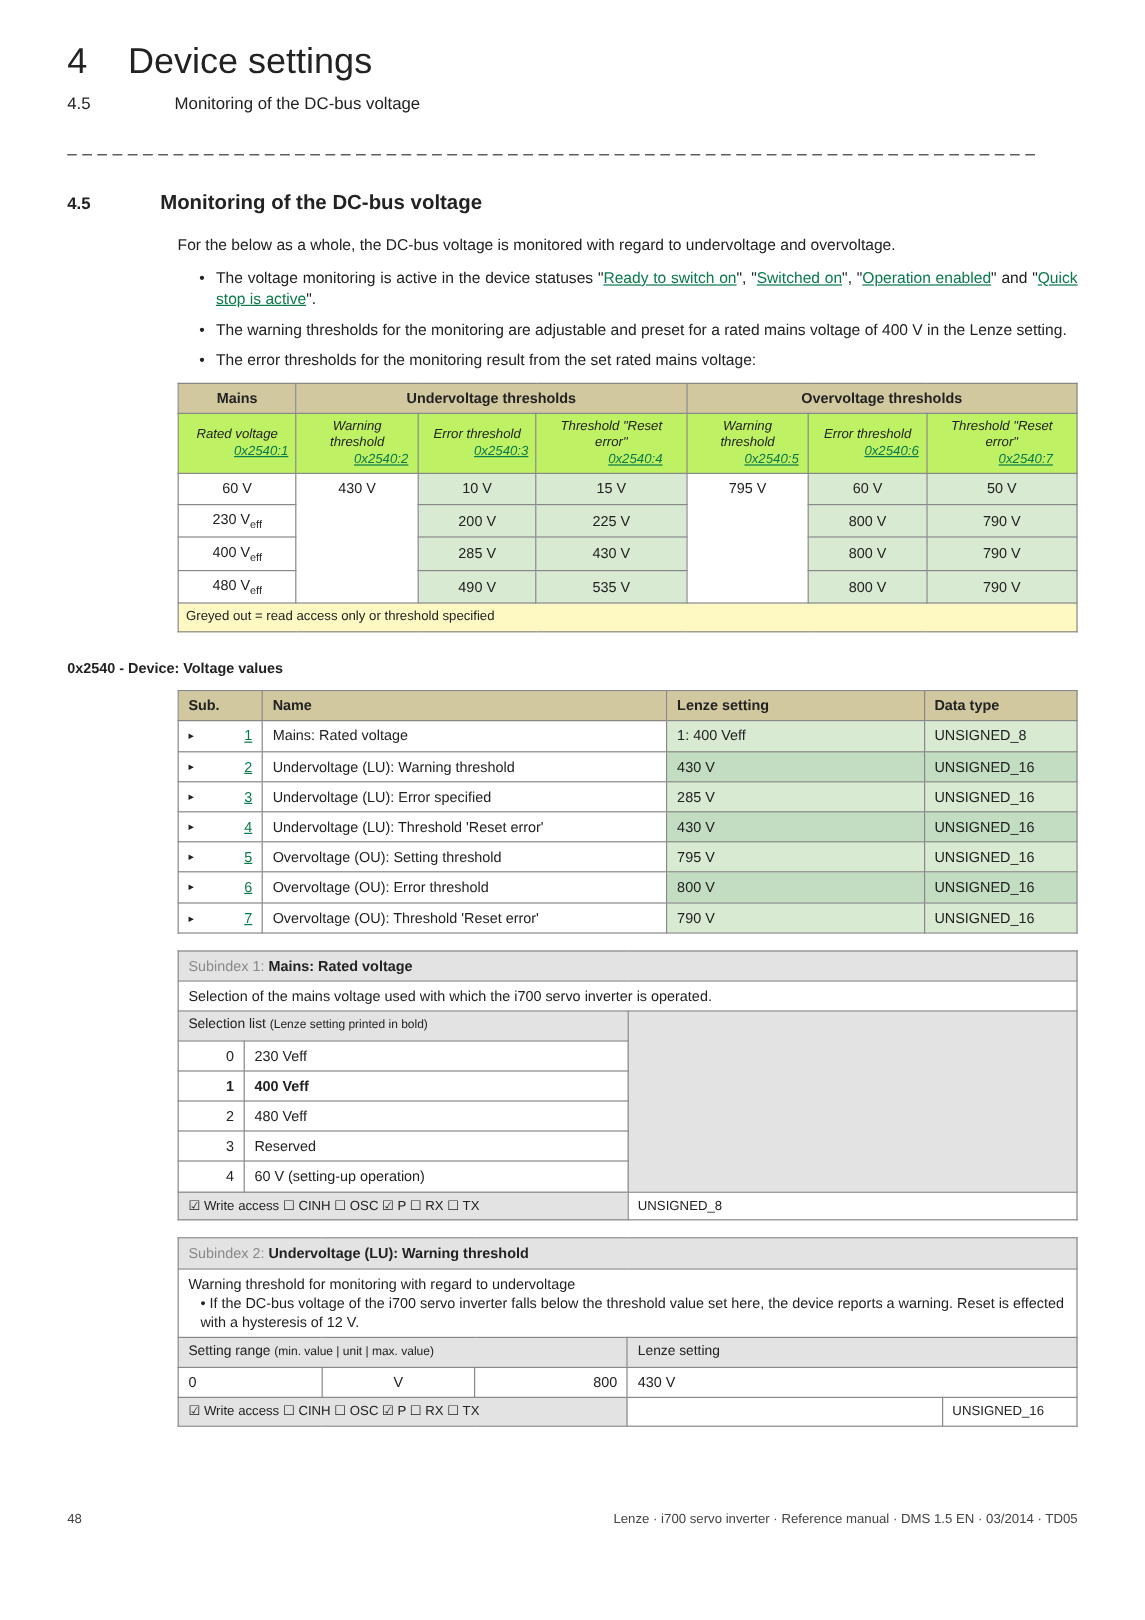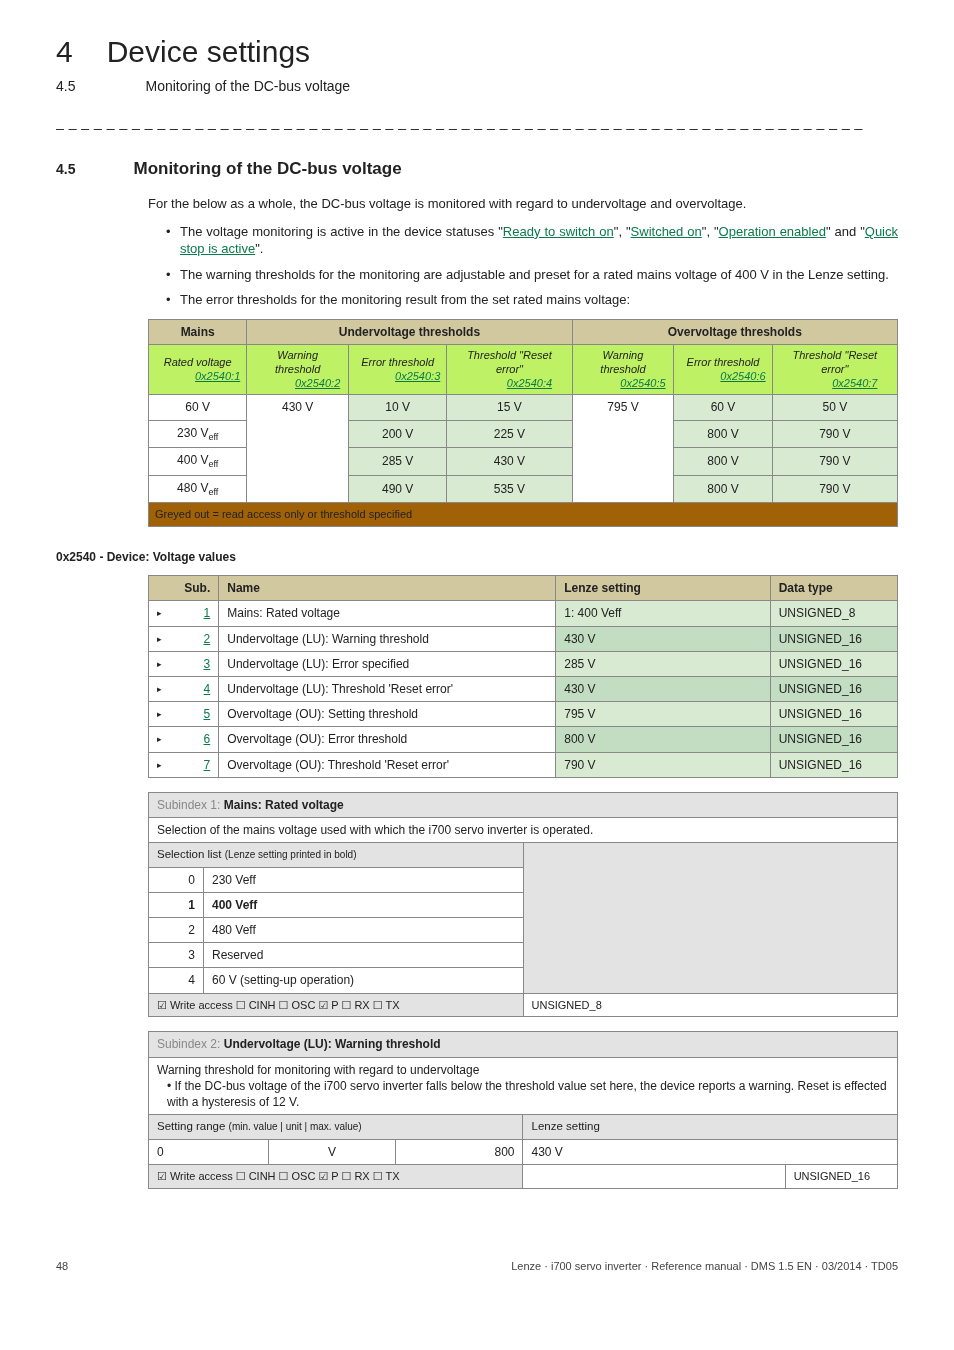--- a/index.html
+++ b/index.html
@@ -27,27 +27,27 @@
     ul.bul { list-style: none; padding-left: 18px; margin-bottom: 10px; }
     ul.bul > li { position: relative; padding-left: 14px; margin-bottom: 8px; text-align: justify; }
     ul.bul > li::before { content: "•"; position: absolute; left: 0; top: 0; }
     a.link { color: #0a7a4a; text-decoration: underline; }
     .code-like { color: #0a7a4a; text-decoration: underline; padding-left: 40px; }
     .tbl { border-collapse: collapse; width: 100%; font-size: 12px; }
     .tbl th, .tbl td { border: 1px solid #888; padding: 4px 6px; text-align: center; vertical-align: middle; }
     .thresh-head-row th { background: #d1c89f; font-weight: 700; }
     .thresh-sub-row td { background: #bef264; font-size: 11px; line-height: 1.25; font-style: italic; }
     .thresh-greyed { background: #d9ead3 !important; }
-    .thresh-note-row td { background: #a16207; text-align: left; font-size: 11px; }
+    .thresh-note-row td { background: #fef9c3; text-align: left; font-size: 11px; }
     .thresh { margin-top: 6px; margin-bottom: 22px; }
     .h3-code { font-size: 12px; font-weight: 700; margin: 18px 0 10px 0; }
     .tbl2, .tbl3, .tbl4 { border-collapse: collapse; width: 100%; font-size: 12px; }
     .tbl2 th, .tbl2 td, .tbl3 th, .tbl3 td, .tbl4 th, .tbl4 td { border: 1px solid #888; padding: 4px 8px; text-align: left; vertical-align: middle; }
     .tbl2 thead th { background: #d1c89f; font-weight: 700; }
-    .tbl2 .sub-col { width: 55px; text-align: right; }
+    .tbl2 .sub-col { width: 55px; }
     .tbl2 tbody tr:nth-child(odd) td:nth-child(3),
     .tbl2 tbody tr:nth-child(odd) td:nth-child(4) { background: #d9ead3; }
     .tbl2 tbody tr:nth-child(even) td:nth-child(3),
     .tbl2 tbody tr:nth-child(even) td:nth-child(4) { background: #c3ddc3; }
     .tri { font-size: 9px; vertical-align: 1px; margin-right: 2px; }
     .tbl3 .hdr-row td { background: #e3e3e3; font-size: 12px; }
     .tbl3 .hdr-row td b { font-weight: 700; }
     .tbl3 .desc-row td { background: #fff; }
     .tbl3 .sel-head td { background: #e3e3e3; font-size: 11.5px; }
     .tbl3 .idx { width: 55px; text-align: right; }

